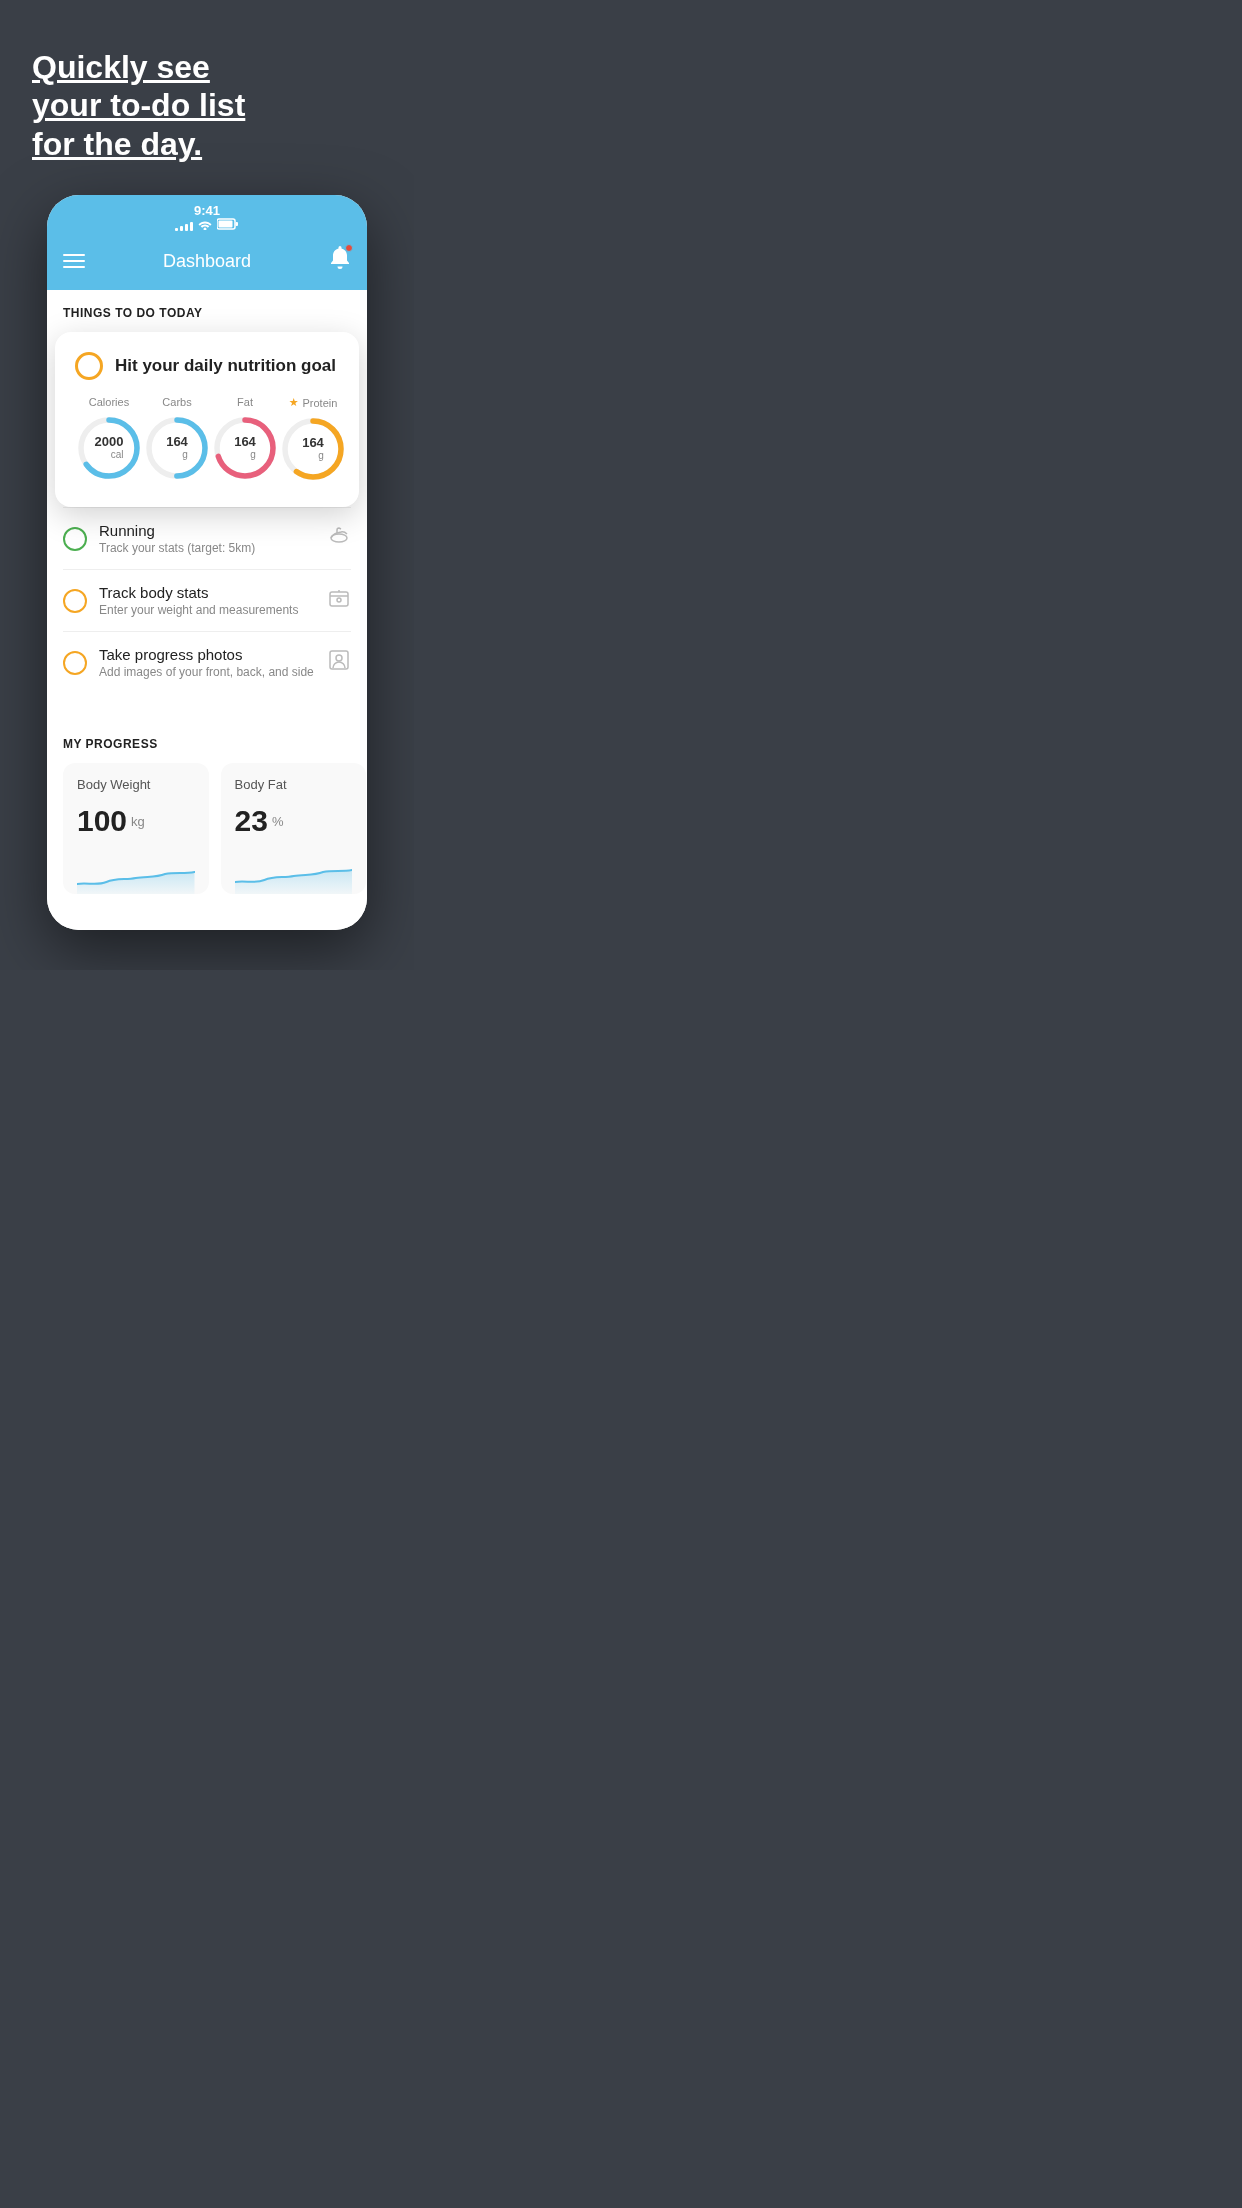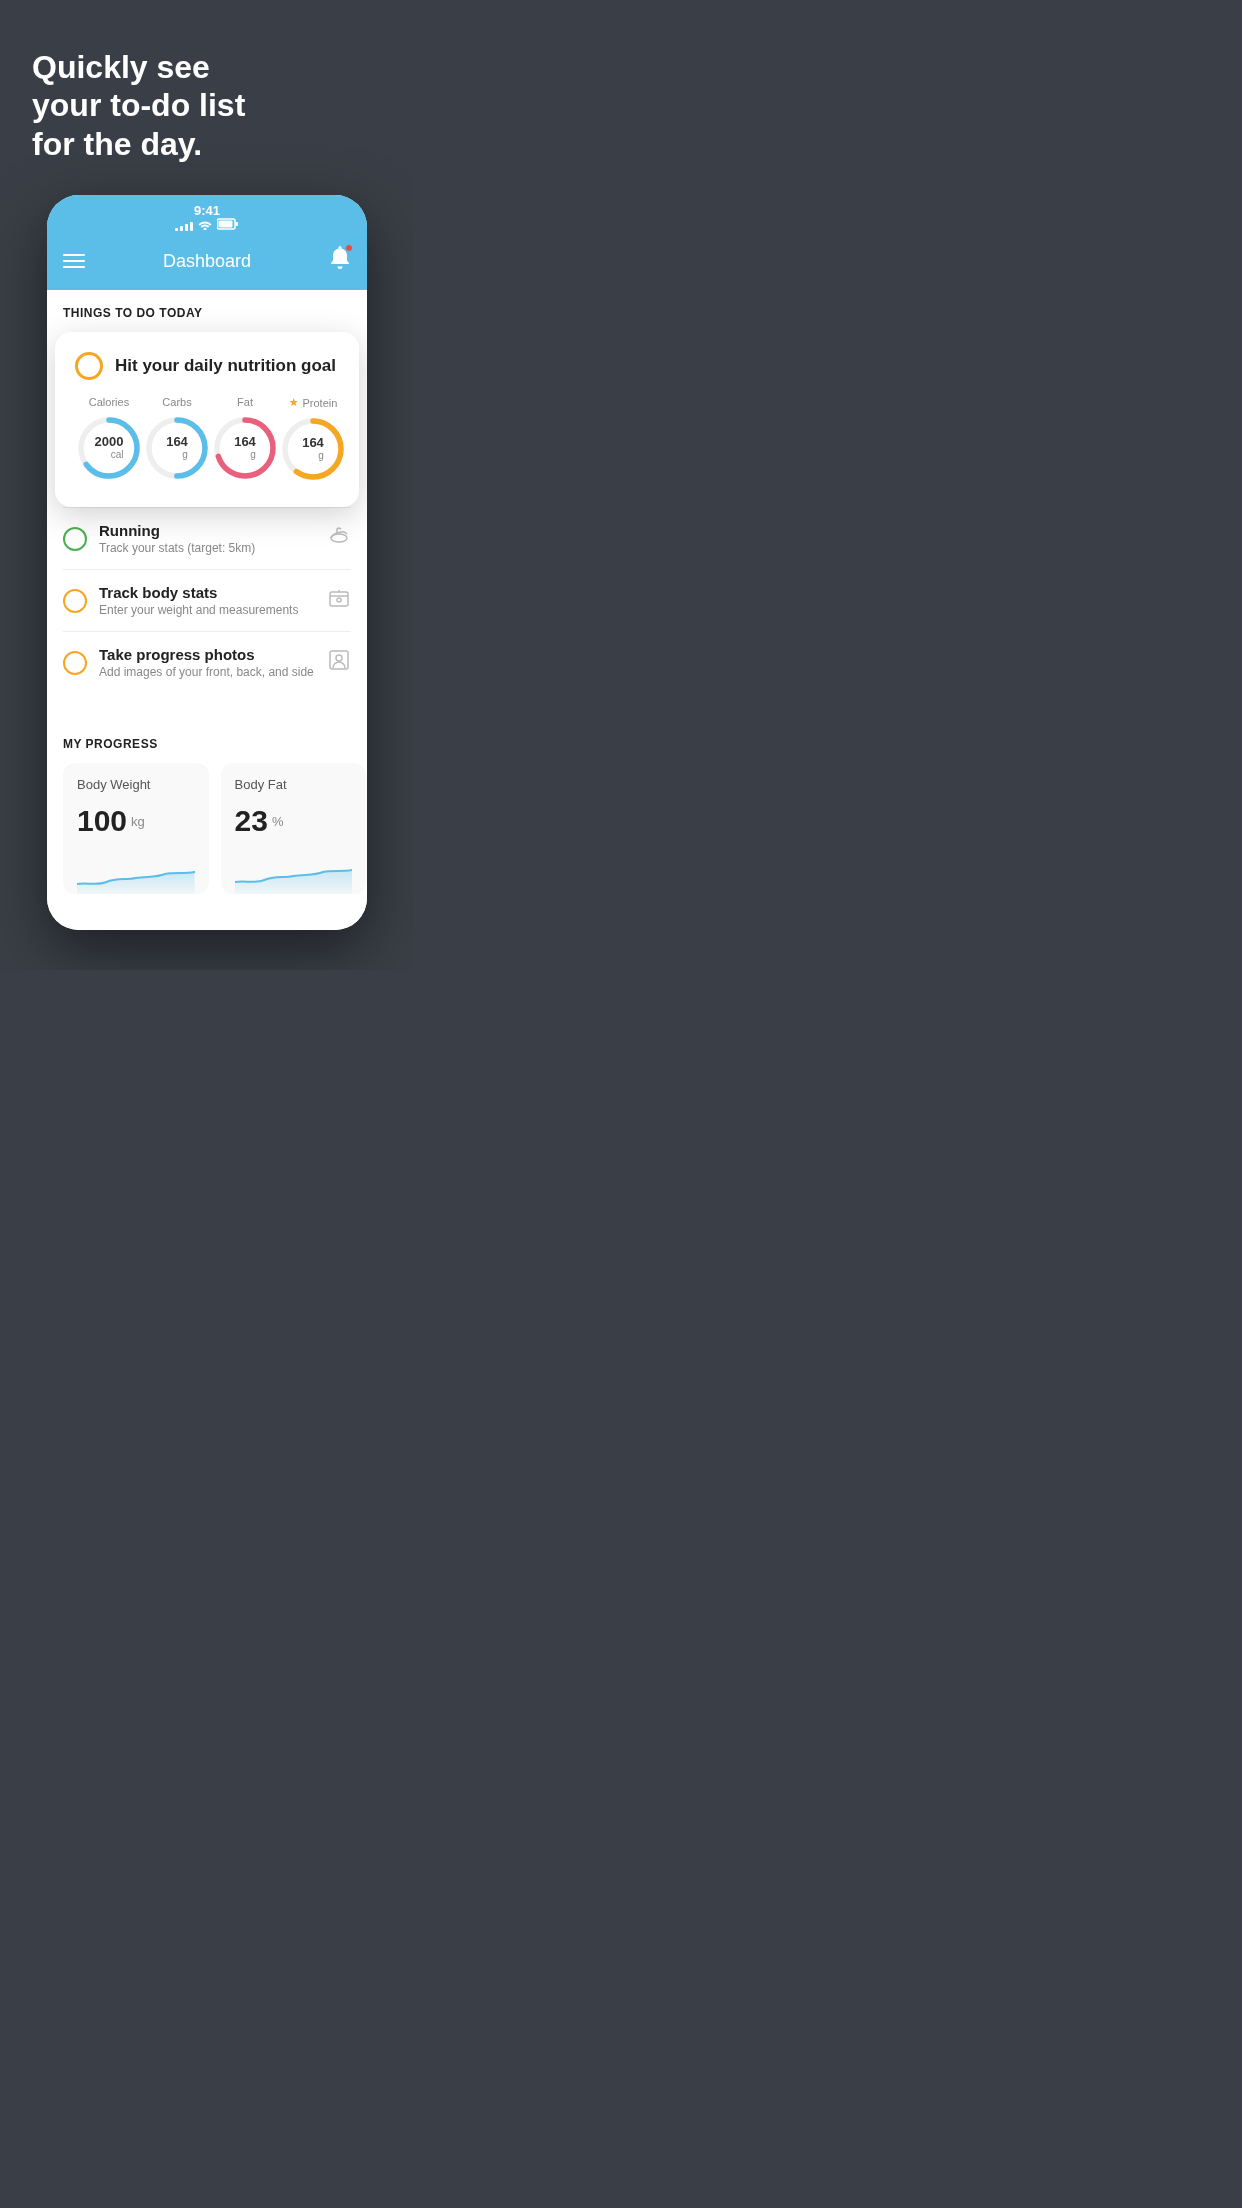--- a/index.html
+++ b/index.html
@@ -18,20 +18,21 @@
     
     .hero-text {
       width: 100%;
       padding: 48px 32px 32px 32px;
       color: white;
     }
     .hero-text h1 {
       font-size: 32px;
       font-weight: 800;
       line-height: 1.2;
+      text-decoration: underline;
     }
 
     
     .phone-shell {
       width: 320px;
       border-radius: 32px;
       overflow: hidden;
       box-shadow: 0 20px 60px rgba(0,0,0,0.5);
       background: #f5f5f5;
       position: relative;
@@ -229,21 +230,21 @@
       border: 2.5px solid #ccc;
       flex-shrink: 0;
     }
     .todo-circle.green { border-color: #4caf50; }
     .todo-circle.yellow { border-color: #f5a623; }
     .todo-text {
       flex: 1;
     }
     .todo-name {
       font-size: 15px;
-      font-weight: 700;
+      font-weight: 400;
       color: #222;
     }
     .todo-desc {
       font-size: 12px;
       color: #888;
       margin-top: 2px;
     }
     .todo-icon {
       font-size: 20px;
       color: #bbb;

